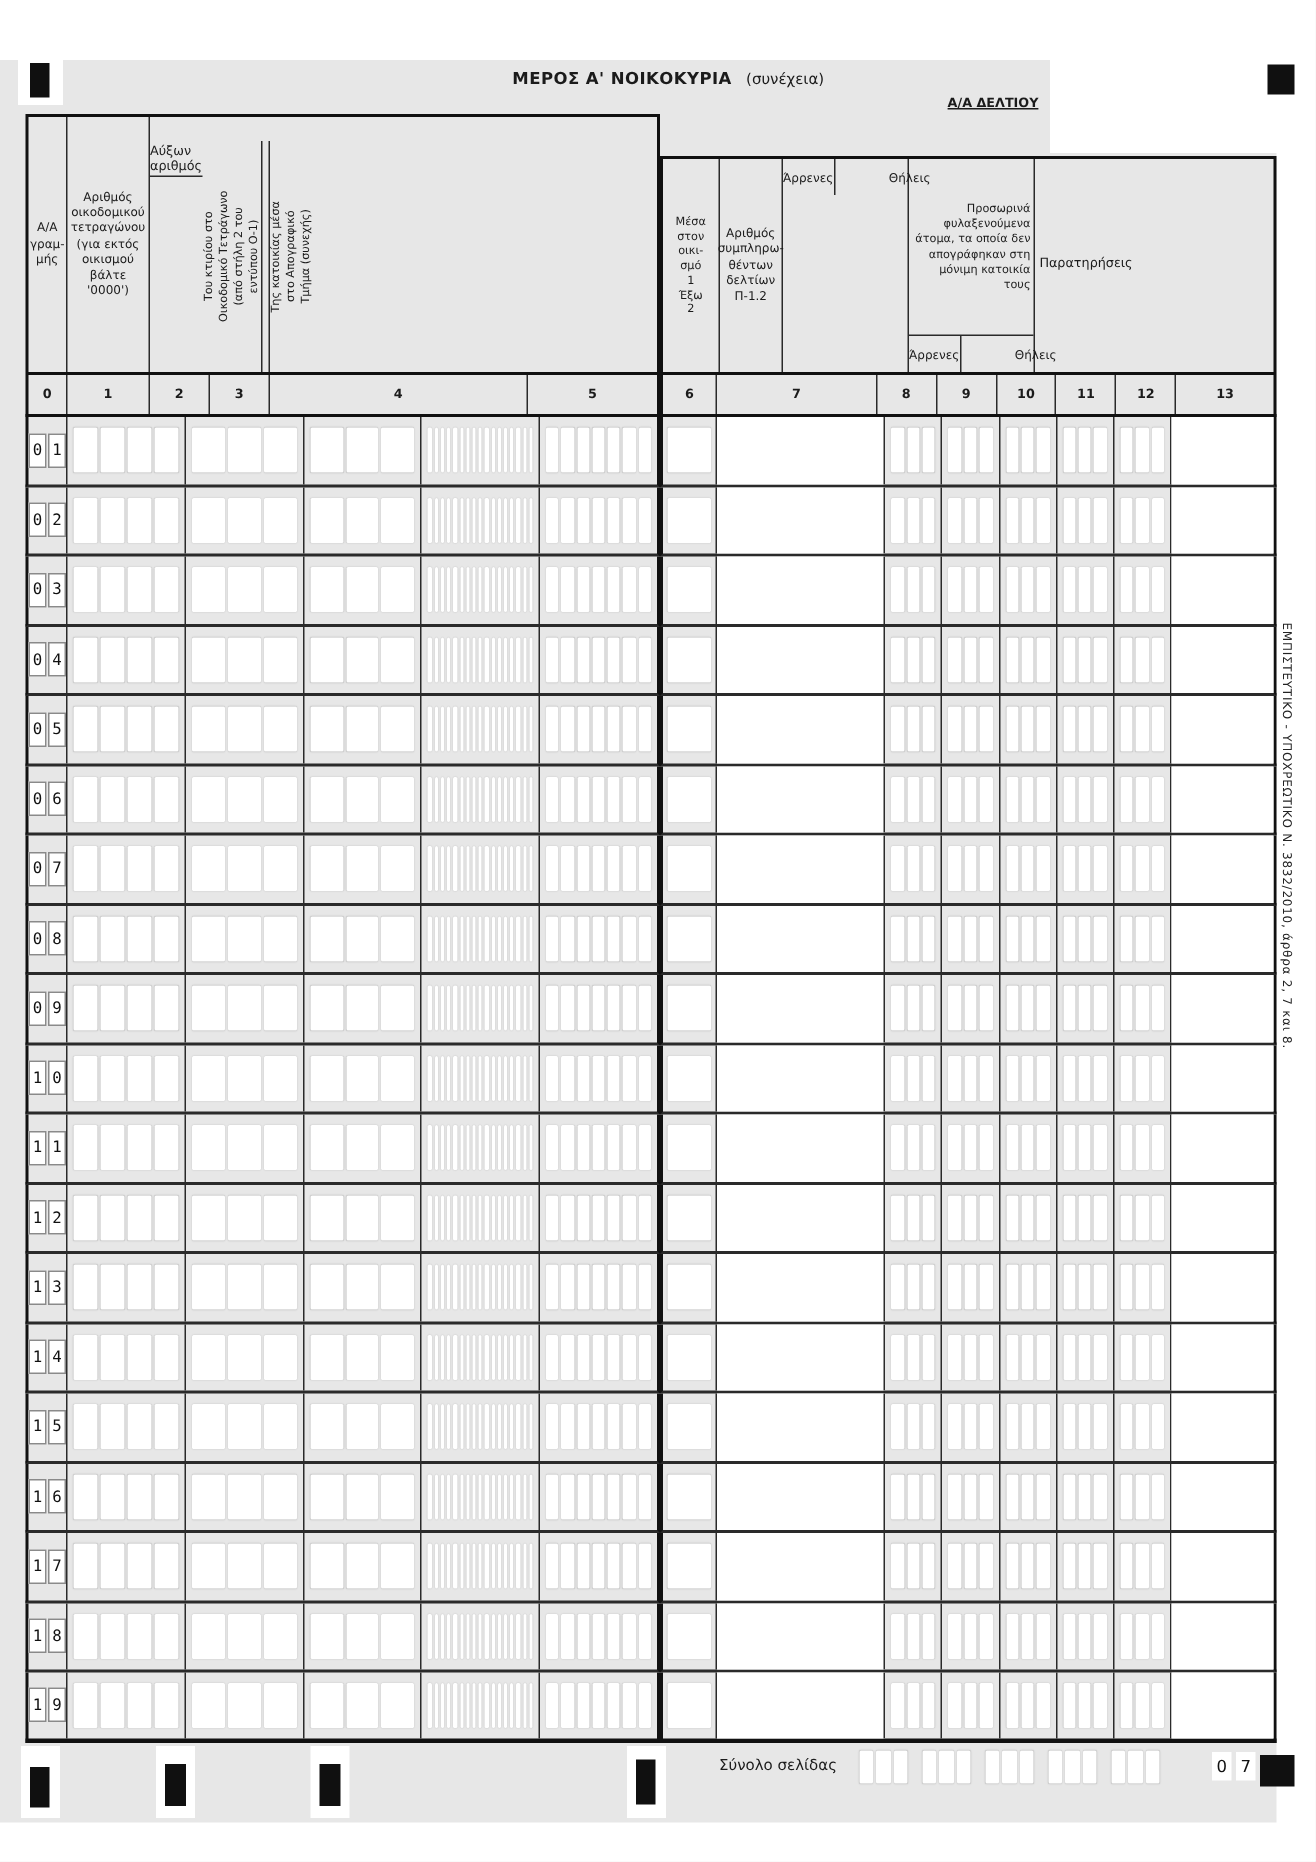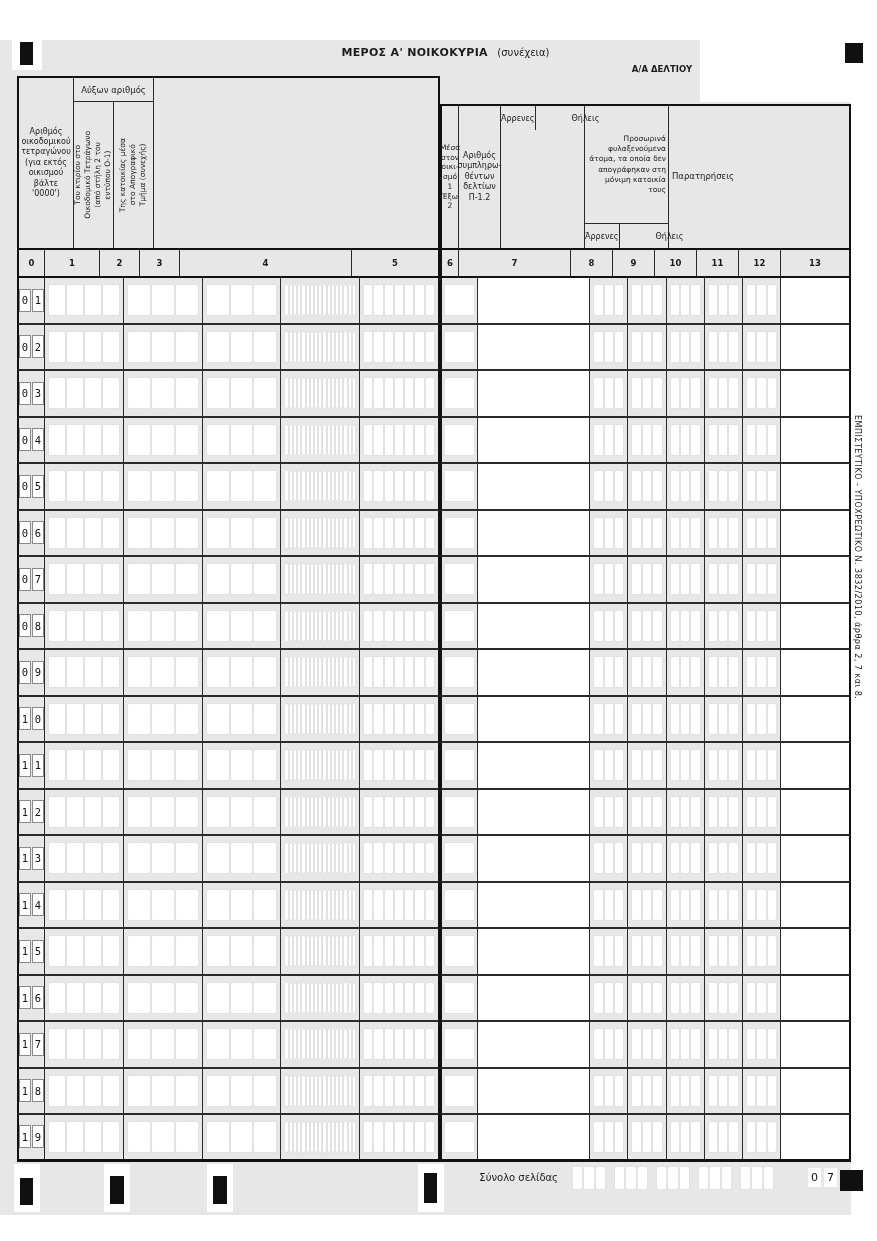--- a/index.html
+++ b/index.html
@@ -4,39 +4,39 @@
 <style>
   html,body{margin:0;padding:0;background:#fff;}
   .sheet{position:relative;width:877px;height:1241px;background:#fff;overflow:hidden;
          font-family:"DejaVu Sans","Liberation Sans",sans-serif;color:#1b1b1b;}
   .graybg{position:absolute;left:0;top:40px;width:851px;height:1175px;background:var(--page_bg,#e7e7e7);}
   .whitepatch{position:absolute;background:#fff;}
   .mark{position:absolute;background:var(--mark,#101010);}
   .title-row{position:absolute;left:0;top:46px;width:851px;text-align:center;font-size:11px;}
   .title{font-weight:bold;letter-spacing:.3px;margin-left:40px;}
   .title-suffix{font-weight:normal;font-size:10px;margin-left:6px;}
-  .deltio{position:absolute;left:602px;top:64px;width:120px;text-align:center;font-size:8.5px;font-weight:bold;}
+  .deltio{position:absolute;left:602px;top:64px;width:120px;text-align:center;font-size:8.5px;font-weight:bold;text-decoration:underline;}
   .sidenote{position:absolute;left:853px;top:415px;height:520px;writing-mode:vertical-rl;
             font-size:8px;letter-spacing:.5px;white-space:nowrap;color:#222;}
 
   .table-area{position:absolute;left:17px;top:76px;width:834px;height:1120px;}
   .cell{box-sizing:border-box;border-right:1.5px solid #2a2a2a;display:flex;align-items:center;
         justify-content:center;text-align:center;}
   .last{border-right:none !important;}
   .hc{font-size:8px;line-height:1.3;white-space:pre-line;padding:2px;}
   
   .left-head{position:absolute;left:0;top:0;width:423px;height:174px;display:flex;box-sizing:border-box;
              border:2px solid #111;border-bottom:2px solid #111;}
   .right-head{position:absolute;left:423px;top:28px;width:411px;height:146px;display:flex;box-sizing:border-box;
              border:2px solid #111;border-bottom:2px solid #111;}
   .c0w{width:26px;} .c1w{width:55px;} .c23w{width:80px;} .c2w{width:40px;} .c3w{width:40px;}
   .c4w{width:172px;} .c5w{width:86px;}
-  .c6w{width:17px;} .c7w{width:112px;} .c8w{width:42px;} .c9w{width:42px;} .c10w{width:42px;}
+  .c6w{width:38px;} .c7w{width:112px;} .c8w{width:42px;} .c9w{width:42px;} .c10w{width:42px;}
   .c910w{width:84px;} .c1112w{width:84px;} .c13w{width:68px;}
-  .serialwrap{display:flex;flex-direction:column;box-sizing:border-box;border-right:1.5px solid #2a2a2a;}
+  .serialwrap{display:flex;flex-direction:row;box-sizing:border-box;border-right:1.5px solid #2a2a2a;margin-top:16px;}
   .serial-group{box-sizing:border-box;height:24px;border-bottom:1.5px solid #2a2a2a;display:flex;
                 align-items:center;justify-content:center;font-size:8.5px;}
   .serial-cols{flex:1;display:flex;}
   .vcell{height:100%;}
   .vtext{writing-mode:vertical-rl;transform:rotate(180deg);font-size:7.5px;line-height:1.35;
          white-space:pre-line;text-align:center;}
   .groupwrap{display:flex;flex-direction:column;box-sizing:border-box;border-right:1.5px solid #2a2a2a;}
   .group-head{flex:1;display:flex;align-items:center;justify-content:center;font-size:7.5px;
               line-height:1.35;white-space:pre-line;border-bottom:1.5px solid #2a2a2a;text-align:right;padding:2px;}
   .sex-row{height:24px;display:flex;gap:36px;}
@@ -85,20 +85,23 @@
   <div class="title-row">
     <span class="title">ΜΕΡΟΣ Α' ΝΟΙΚΟΚΥΡΙΑ</span>
     <span class="title-suffix">(συνέχεια)</span>
   </div>
   <div class="deltio">Α/Α ΔΕΛΤΙΟΥ</div>
   <div class="sidenote">ΕΜΠΙΣΤΕΥΤΙΚΟ - ΥΠΟΧΡΕΩΤΙΚΟ Ν. 3832/2010, άρθρα 2, 7 και 8.</div>
 
   <div class="table-area">
 
     <div class="left-head">
+      <div class="cell hc c0w">Α/Α
+γραμ-
+μής</div>
       <div class="cell hc c1w">Αριθμός
 οικοδομικού
 τετραγώνου
 (για εκτός
 οικισμού
 βάλτε '0000')</div>
       <div class="serialwrap c23w">
         <div class="serial-group">Αύξων αριθμός</div>
         <div class="serial-cols">
           <div class="cell vcell c2w">

